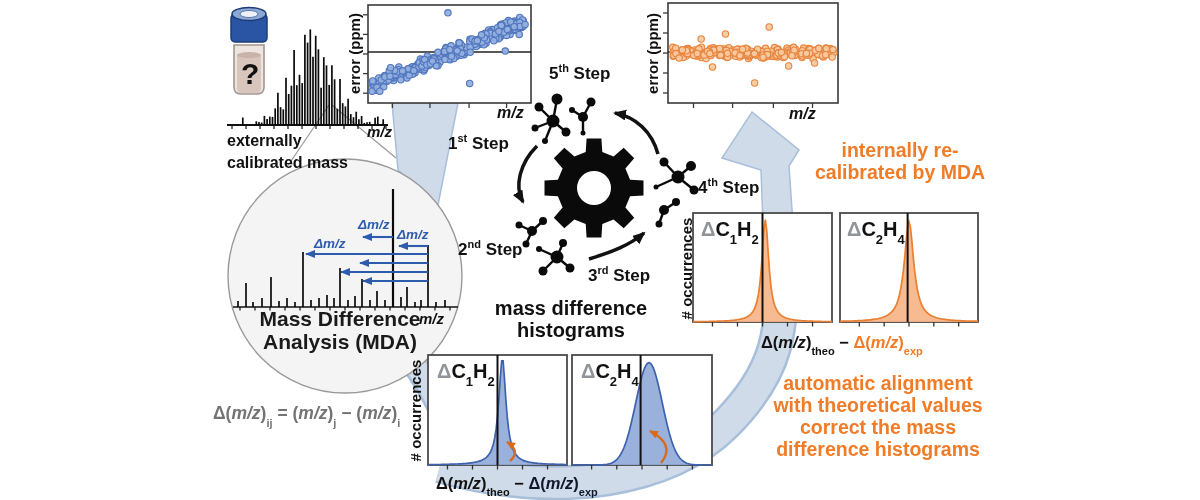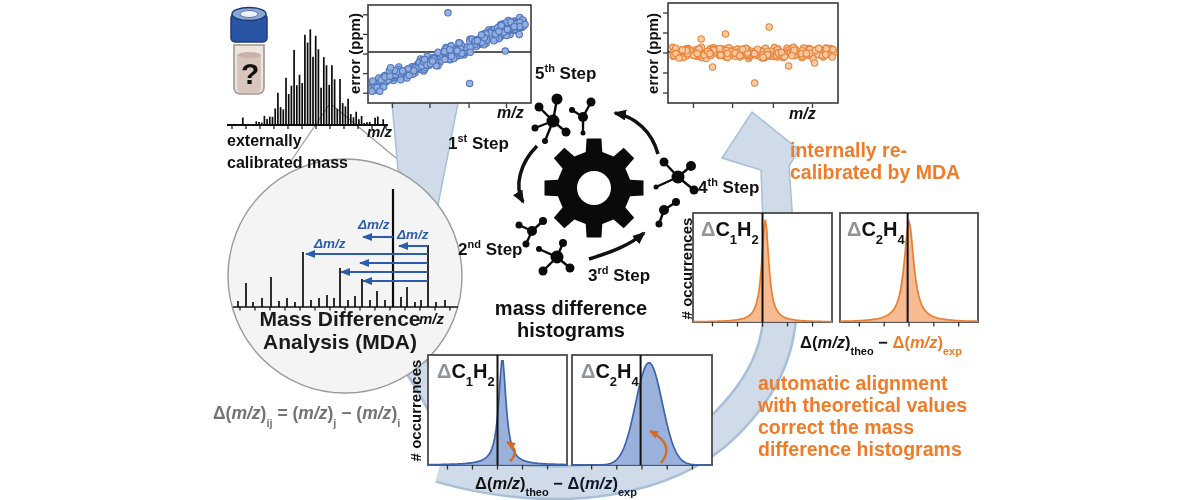--- a/index.html
+++ b/index.html
@@ -6,25 +6,25 @@
   #stage{position:relative;width:1200px;height:500px;background:#ffffff;overflow:hidden;
          font-family:"Liberation Sans",sans-serif;color:#111;}
   #figure{position:absolute;left:0;top:0;}
   .abs{position:absolute;white-space:nowrap;}
   .it{font-style:italic;}
   .cap{font-size:16px;font-weight:bold;line-height:22px;color:#111;}
   .mz{font-size:16px;font-weight:bold;font-style:italic;color:#111;}
   .rot{transform:rotate(-90deg);transform-origin:center;text-align:center;font-size:15px;font-weight:bold;color:#111;}
   .step{font-size:17px;font-weight:bold;color:#111;}
   .step sup{font-size:11px;}
-  .orangetxt{color:#f07c28;font-weight:bold;font-size:19.5px;text-align:left;line-height:22px;}
+  .orangetxt{color:#f07c28;font-weight:bold;font-size:19.5px;text-align:center;line-height:22px;}
   .histlab{font-size:20px;font-weight:bold;color:#111;}
   .histlab .delta{color:#8f9499;}
   .histlab sub{font-size:13px;position:relative;top:3px;}
-  .axislab{font-size:16.5px;font-weight:bold;text-align:center;color:#111;}
+  .axislab{font-size:16.5px;font-weight:bold;text-align:left;color:#111;}
   .axislab sub{font-size:11px;position:relative;top:3px;}
   .blue{color:#0f172a;}
   .orange{color:#f07c28;}
   .formula{font-size:17.5px;font-weight:bold;color:#737373;}
   .formula sub{font-size:11px;position:relative;top:3px;}
   .dmz{font-size:13.5px;font-weight:bold;font-style:italic;color:#2e5cac;}
   .mdatitle{font-size:21px;font-weight:bold;text-align:center;line-height:23px;color:#1a1a1a;}
   .qmark{font-size:30px;font-weight:bold;color:#111;}
   .ctrcap{font-size:20px;font-weight:bold;text-align:center;line-height:22px;color:#111;}
 </style>
@@ -918,21 +918,21 @@
   <div class="abs rot" style="left:294px;top:45px;width:120px;"><span>error (ppm)</span></div>
   <div class="abs mz" style="left:497px;top:104px;"><span>m/z</span></div>
 
   <div class="abs rot" style="left:592px;top:45px;width:120px;"><span>error (ppm)</span></div>
   <div class="abs mz" style="left:789px;top:105px;"><span>m/z</span></div>
 
   <div class="abs step" style="left:448px;top:132px;"><span>1</span><sup>st</sup><span> Step</span></div>
   <div class="abs step" style="left:458px;top:238px;"><span>2</span><sup>nd</sup><span> Step</span></div>
   <div class="abs step" style="left:588px;top:264px;"><span>3</span><sup>rd</sup><span> Step</span></div>
   <div class="abs step" style="left:698px;top:176px;"><span>4</span><sup>th</sup><span> Step</span></div>
-  <div class="abs step" style="left:535px;top:62px;"><span>5</span><sup>th</sup><span> Step</span></div>
+  <div class="abs step" style="left:549px;top:62px;"><span>5</span><sup>th</sup><span> Step</span></div>
 
   <div class="abs ctrcap" style="left:446px;top:297px;width:250px;">
     <div>mass difference</div>
     <div>histograms</div>
   </div>
 
   <div class="abs dmz" style="left:358px;top:217px;"><span>Δm/z</span></div>
   <div class="abs dmz" style="left:397px;top:227px;"><span>Δm/z</span></div>
   <div class="abs dmz" style="left:314px;top:236px;"><span>Δm/z</span></div>
   <div class="abs mdatitle" style="left:235px;top:307px;width:210px;">

